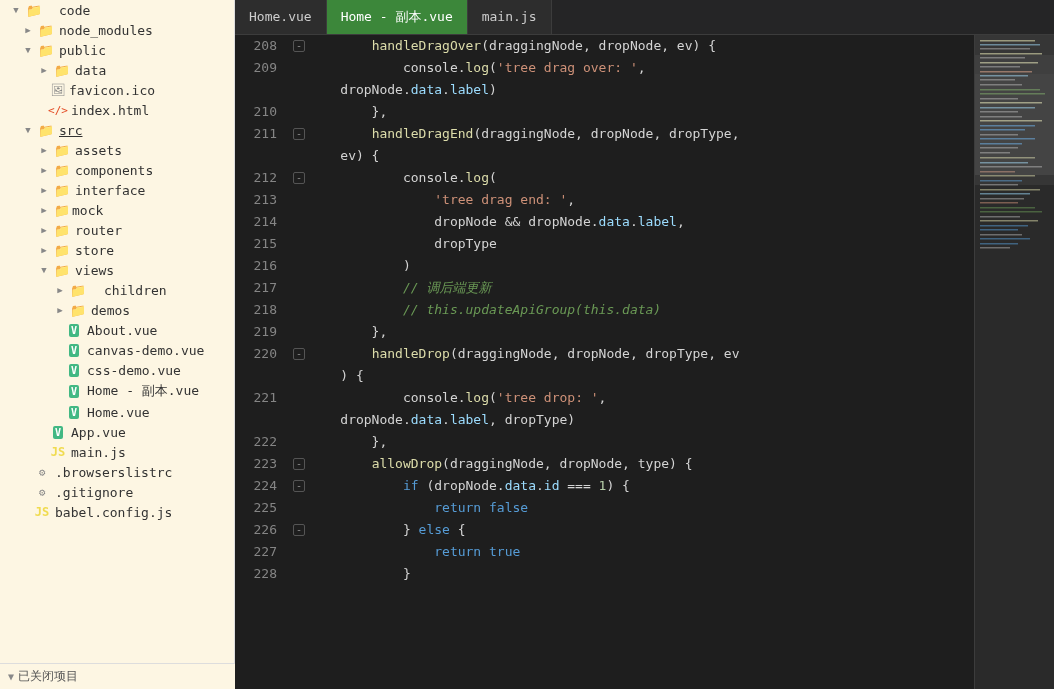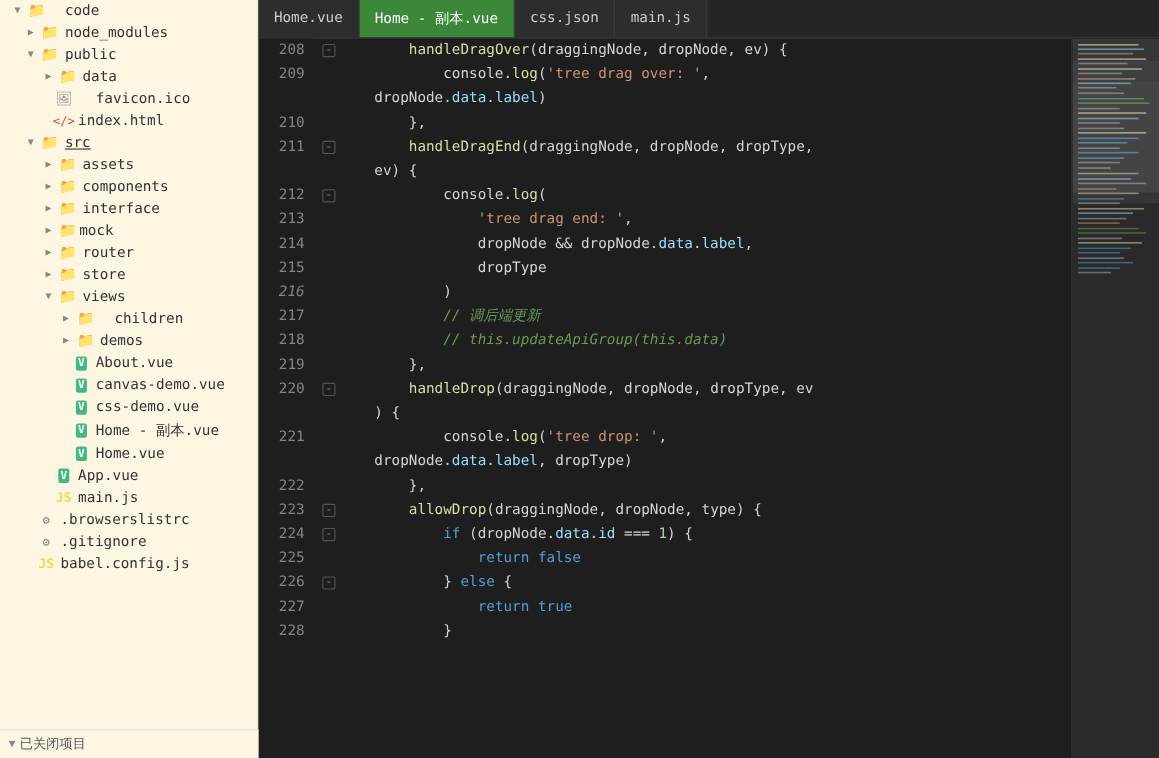--- a/index.html
+++ b/index.html
@@ -224,21 +224,21 @@
         <span class="tree-icon">
           <span class="folder-icon" style="font-size:13px;">📁</span>
         </span>
         <span class="tree-label" style="margin-left:3px;">data</span>
       </div>
       <div class="tree-item indent-3">
         <span style="width:14px;display:inline-block;flex-shrink:0;"></span>
         <span class="tree-icon">
           <span style="color:#888;font-size:12px;">🖼</span>
         </span>
-        <span class="tree-label" style="margin-left:19px;">favicon.ico</span>
+        <span class="tree-label" style="margin-left:1px;">favicon.ico</span>
       </div>
       <div class="tree-item indent-3">
         <span style="width:14px;display:inline-block;flex-shrink:0;"></span>
         <span class="tree-icon">
           <span style="color:#e34c26;font-size:11px;">&lt;/&gt;</span>
         </span>
         <span class="tree-label" style="margin-left:3px;">index.html</span>
       </div>
       <div class="tree-item indent-2">
         <span class="tree-icon chevron">
@@ -402,36 +402,35 @@
       </div>
     </div>
   <div style="height: 26px;"></div>
 </div>
 
 <div id="editor">
   <div id="tabs">
 
   <div class="tab">Home.vue</div>
       <div class="tab active">Home - 副本.vue</div>
-      <div class="tab">css.json</div>
       <div class="tab">main.js</div>
     </div>
   <div id="code-area">
     <div id="line-numbers">
         <div style="line-height: 22px; min-height: 22px;">208</div>
         <div style="line-height: 22px; min-height: 22px;">209</div>
         <div style="line-height: 22px; min-height: 22px;">&nbsp;</div>
         <div style="line-height: 22px; min-height: 22px;">210</div>
         <div style="line-height: 22px; min-height: 22px;">211</div>
         <div style="line-height: 22px; min-height: 22px;">&nbsp;</div>
         <div style="line-height: 22px; min-height: 22px;">212</div>
         <div style="line-height: 22px; min-height: 22px;">213</div>
         <div style="line-height: 22px; min-height: 22px;">214</div>
         <div style="line-height: 22px; min-height: 22px;">215</div>
-        <div style="line-height: 22px; min-height: 22px; font-style: italic;">216</div>
+        <div style="line-height: 22px; min-height: 22px;">216</div>
         <div style="line-height: 22px; min-height: 22px;">217</div>
         <div style="line-height: 22px; min-height: 22px;">218</div>
         <div style="line-height: 22px; min-height: 22px;">219</div>
         <div style="line-height: 22px; min-height: 22px;">220</div>
         <div style="line-height: 22px; min-height: 22px;">&nbsp;</div>
         <div style="line-height: 22px; min-height: 22px;">221</div>
         <div style="line-height: 22px; min-height: 22px;">&nbsp;</div>
         <div style="line-height: 22px; min-height: 22px; padding-left: 12px;">222</div>
         <div style="line-height: 22px; min-height: 22px;">223</div>
         <div style="line-height: 22px; min-height: 22px;">224</div>

